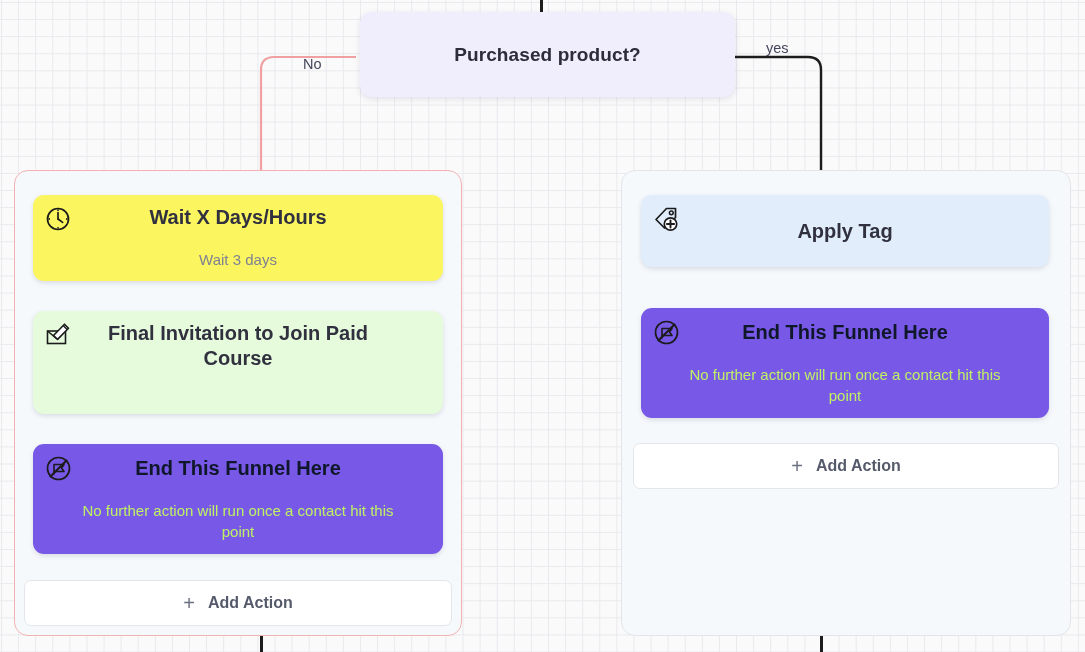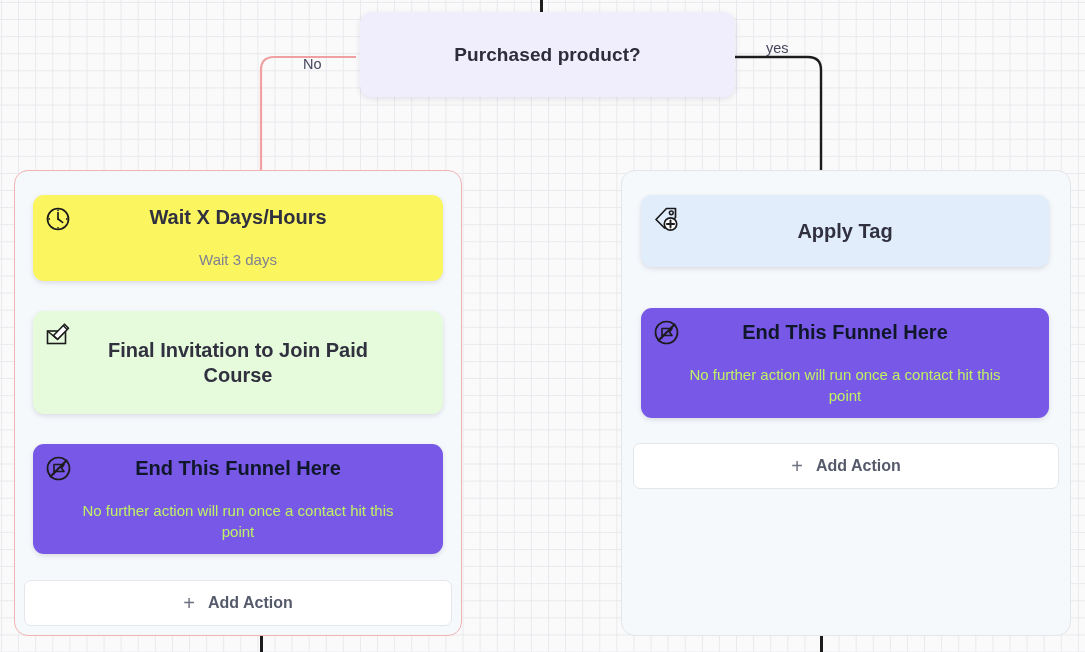--- a/index.html
+++ b/index.html
@@ -76,21 +76,21 @@
     width: 30px; height: 30px;
     display: flex; align-items: center; justify-content: center;
   }
   .card.dark .c-title { color: #30303f; }
   .card.dark .c-sub   { color: #7f8192; }
   .card.light .c-title{ color: #0f172a; }
   .card.light .c-sub  { color: #bef264; }
 
   
   #card-wait      { left: 33px;  top: 195px; width: 410px; height: 86px;  background:#fbf65f; }
-  #card-email     { left: 33px;  top: 311px; width: 410px; height: 103px; background:#e6fbdc; }
+  #card-email     { left: 33px;  top: 311px; width: 410px; height: 103px; background:#e6fbdc;justify-content:space-between; }
   #card-end-left  { left: 33px;  top: 444px; width: 410px; height: 110px; background:#7858e6; }
   #card-tag       { left: 641px; top: 195px; width: 408px; height: 72px;  background:#e1edfb; }
   #card-end-right { left: 641px; top: 308px; width: 408px; height: 110px; background:#7858e6; }
 
   
   .add-action {
     position: absolute;
     background: #ffffff;
     border: 1.2px solid #e3e6eb;
     border-radius: 7px;

